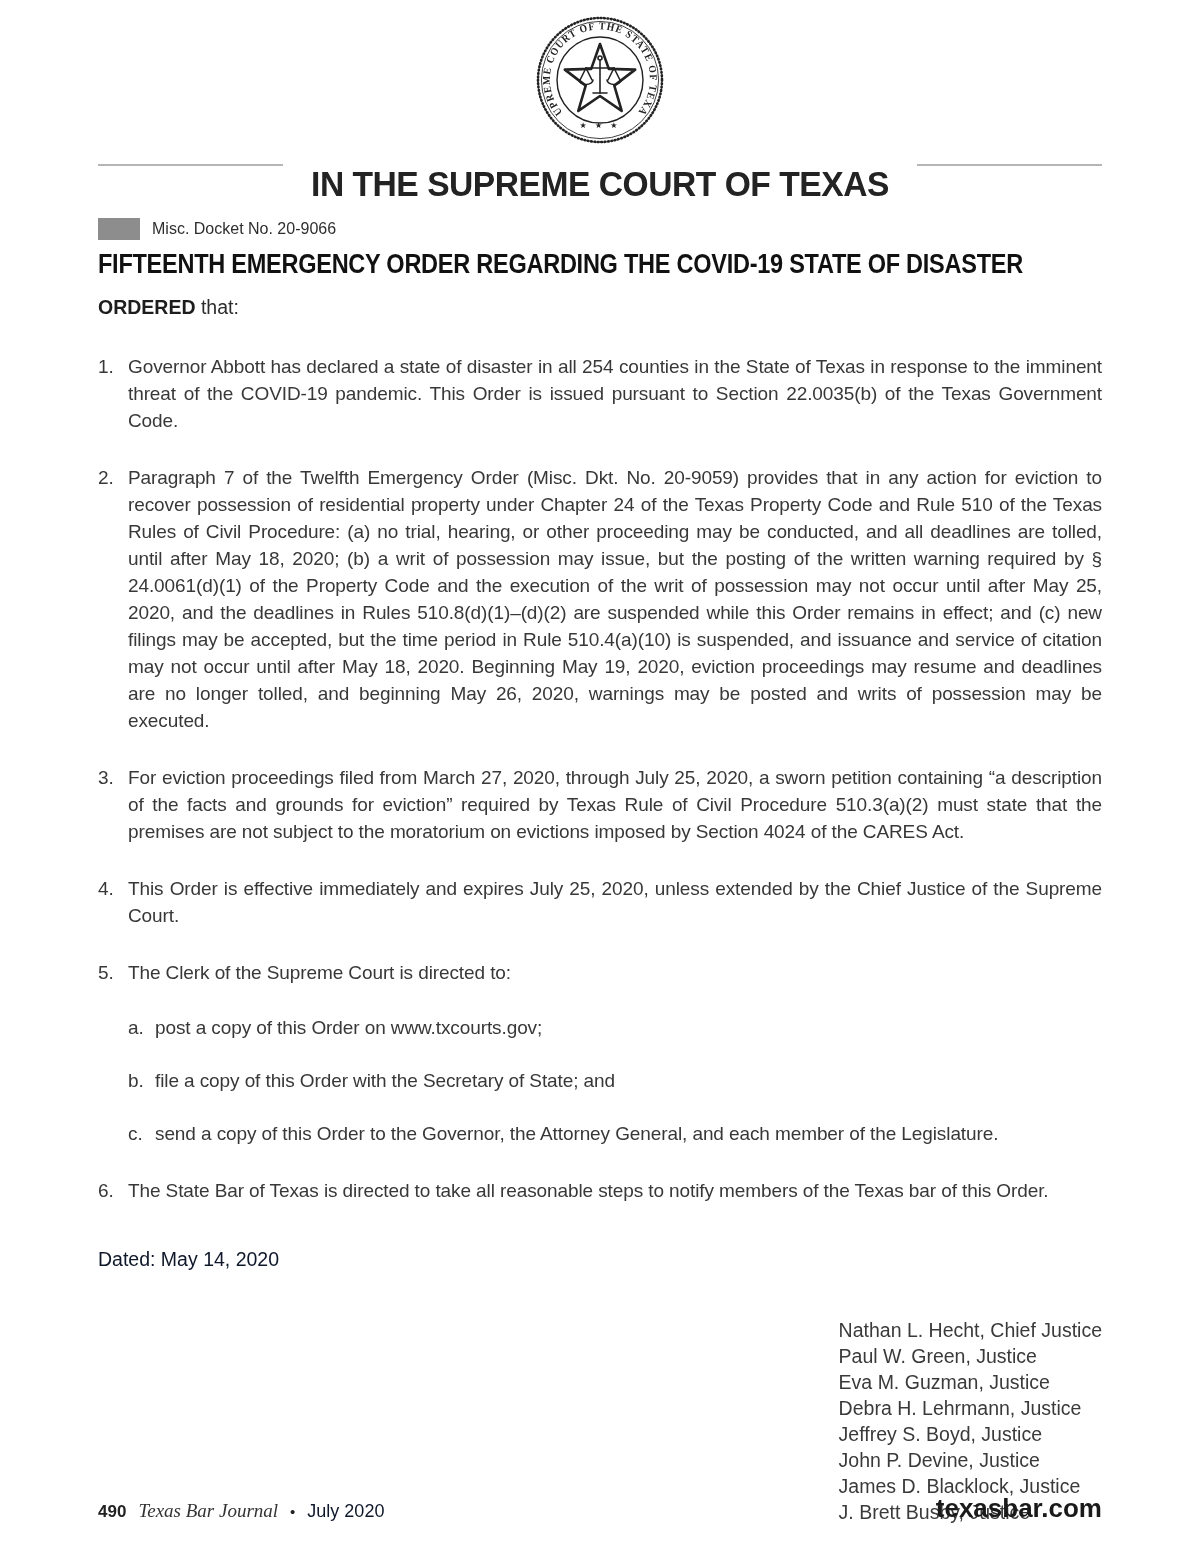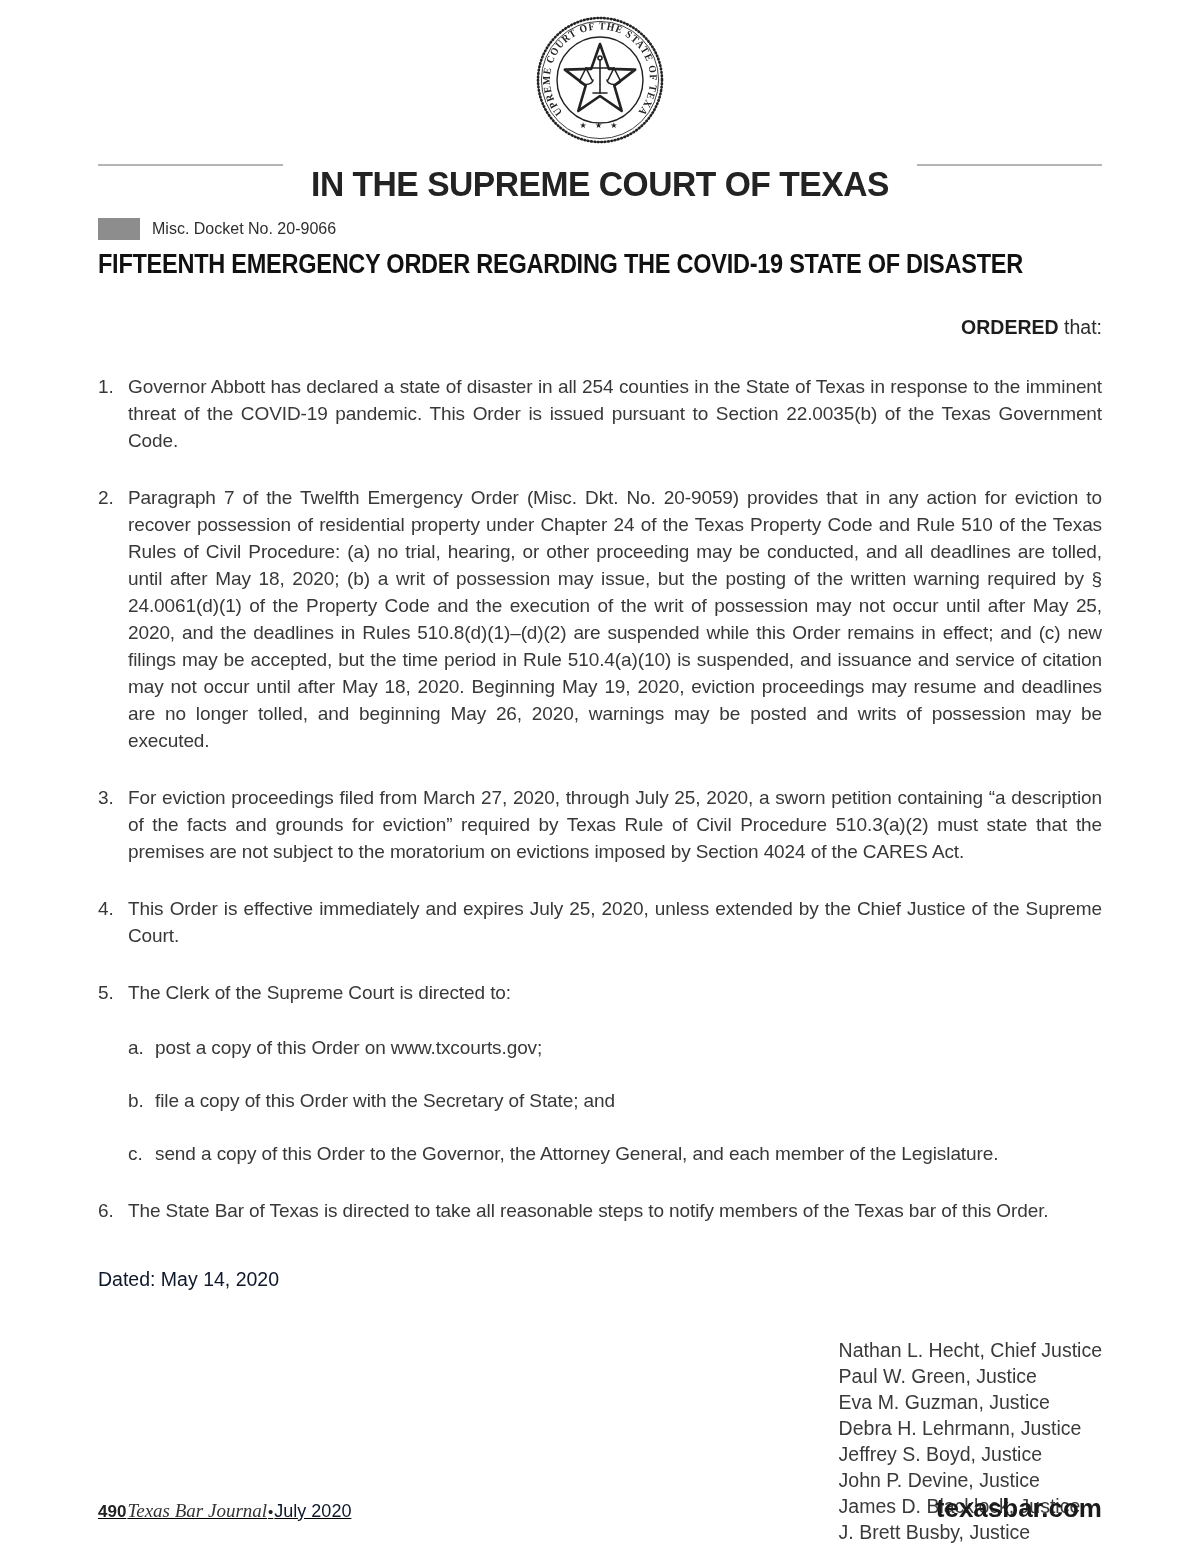--- a/index.html
+++ b/index.html
@@ -61,21 +61,21 @@
     font-size: 27.5px;
     font-weight: 700;
     letter-spacing: -0.3px;
     color: #111111;
     transform: scaleX(0.855);
     transform-origin: left center;
     white-space: nowrap;
   }
 
   
-  .ordered { margin-top: 36px; font-size: 19.5px; color: #2c2c2c; text-align: right; }
+  .ordered { margin-top: 16px; font-size: 19.5px; color: #2c2c2c; }
   .ordered b { font-weight: 700; color: #1d1d1d; }
 
   .order-list { margin-top: 34px; font-size: 19px; line-height: 27px; color: #383838; letter-spacing: -0.1px; }
   .item { position: relative; padding-left: 30px; text-align: justify; }
   .item + .item { margin-top: 30px; }
   .item .num { position: absolute; left: 0; top: 0; }
   .subitems { margin-top: 28px; }
   .sub { position: relative; padding-left: 27px; margin-top: 26px; }
   .sub:first-child { margin-top: 0; }
   .sub .letter { position: absolute; left: 0; top: 0; }
@@ -94,21 +94,21 @@
   
   .footer {
     position: absolute;
     left: 98px;
     right: 98px;
     bottom: 34px;
     display: flex;
     justify-content: space-between;
     align-items: baseline;
   }
-  .footer-left { display: flex; align-items: baseline; gap: 1px; text-decoration: underline; }
+  .footer-left { display: flex; align-items: baseline; gap: 12px; }
   .footer-page { font-size: 17px; font-weight: 700; color: #222222; }
   .footer-journal { font-family: "Liberation Serif", serif; font-style: italic; font-size: 19px; color: #333333; }
   .footer-bullet { font-size: 15px; color: #222222; }
   .footer-issue { font-size: 18px; color: #0f172a; }
   .footer-site { font-size: 26px; font-weight: 700; color: #1a1a1a; }
 </style>
 </head>
 <body>
 
 <div class="page">

